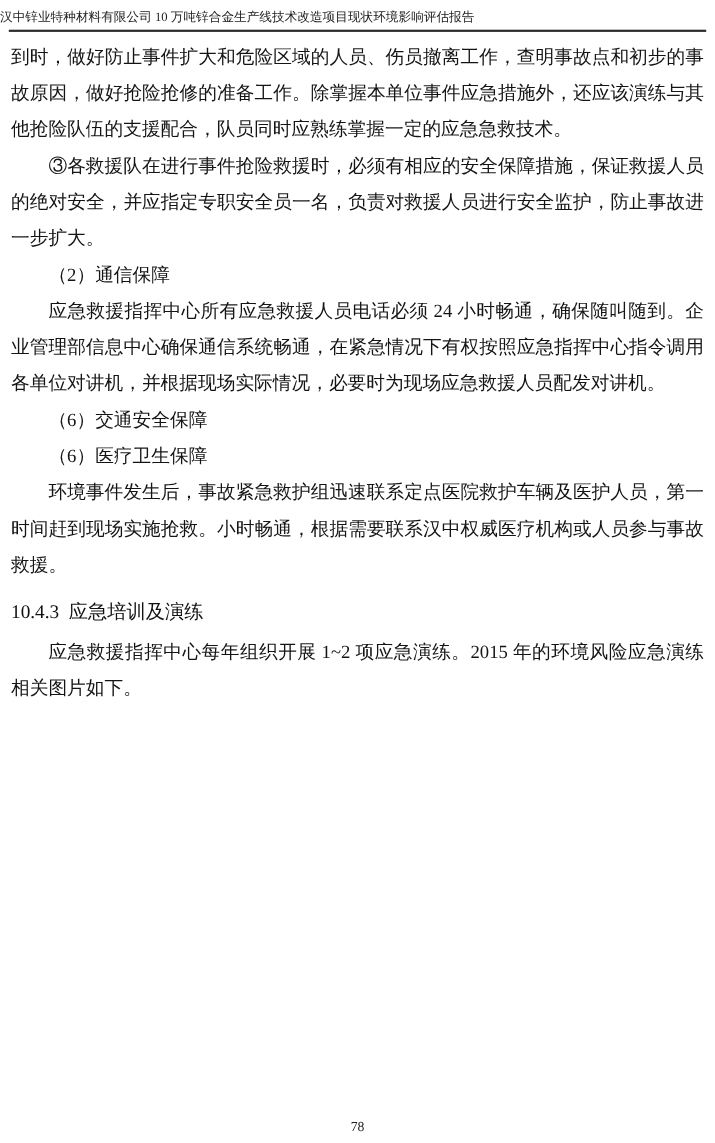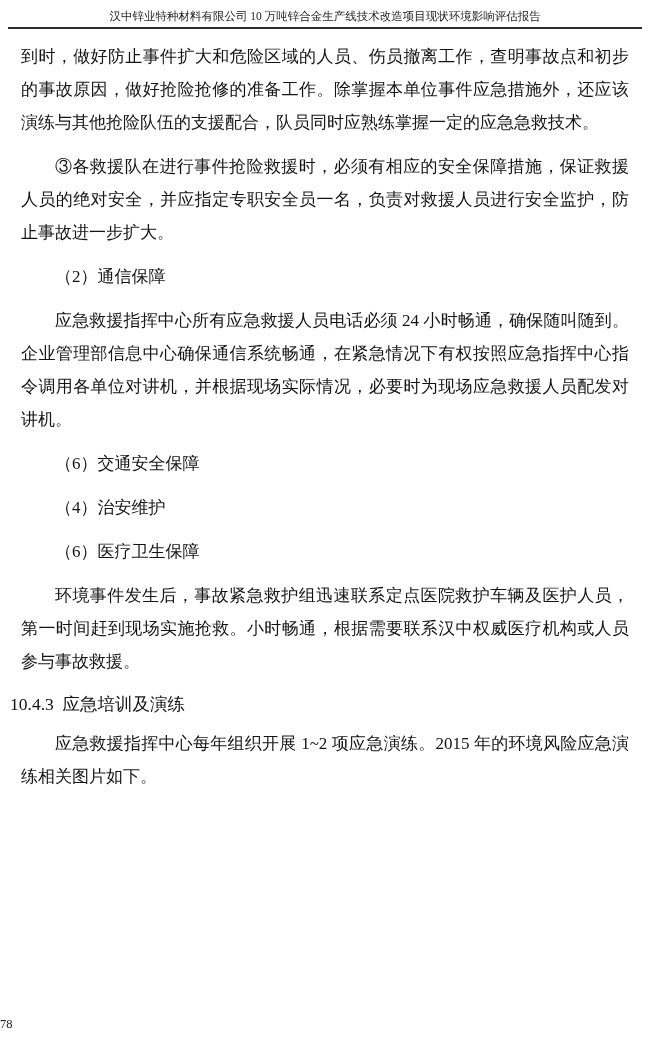--- a/index.html
+++ b/index.html
@@ -12,80 +12,80 @@
     width: 650px;
     height: 1039px;
     box-sizing: border-box;
     background: #ffffff;
     overflow: hidden;
     font-family: "Liberation Serif", "DejaVu Serif", serif;
     color: #161616;
   }
   .doc-header {
     padding-top: 9px;
-    text-align: center;
+    text-align: left;
     font-size: 11.5px;
     line-height: 14px;
     color: #1c1c1c;
     white-space: nowrap;
   }
   .header-rule {
     border: none;
     border-top: 2px solid #2b2b2b;
     margin: 4px 8px 0 8px;
   }
   .doc-body {
     margin: 6px 10px 0 10px;
     font-size: 17px;
     line-height: 33px;
     text-align: justify;
     text-justify: inter-ideograph;
     color: #141414;
   }
   .para {
-    margin: 11px;
+    margin: 0;
     padding: 0;
   }
   .para.indent {
     text-indent: 2em;
   }
   .heading {
     font-size: 17.5px;
     font-weight: normal;
     line-height: 24px;
     margin: 14px 0 8px 0;
     text-indent: 0;
     white-space: pre-wrap;
     color: #111111;
   }
   .page-number {
     position: absolute;
     left: 0;
     right: 0;
     bottom: 7px;
+    text-align: center;
     font-size: 12.5px;
     color: #1c1c1c;
   }
 </style>
 </head>
 <body>
 
 <div class="page">
 
   <div class="doc-header">汉中锌业特种材料有限公司 10 万吨锌合金生产线技术改造项目现状环境影响评估报告</div>
 
   <hr class="header-rule">
 
   <div class="doc-body">
     <p class="para">到时，做好防止事件扩大和危险区域的人员、伤员撤离工作，查明事故点和初步的事故原因，做好抢险抢修的准备工作。除掌握本单位事件应急措施外，还应该演练与其他抢险队伍的支援配合，队员同时应熟练掌握一定的应急急救技术。</p>
     <p class="para indent">③各救援队在进行事件抢险救援时，必须有相应的安全保障措施，保证救援人员的绝对安全，并应指定专职安全员一名，负责对救援人员进行安全监护，防止事故进一步扩大。</p>
     <p class="para indent">（2）通信保障</p>
     <p class="para indent">应急救援指挥中心所有应急救援人员电话必须 24 小时畅通，确保随叫随到。企业管理部信息中心确保通信系统畅通，在紧急情况下有权按照应急指挥中心指令调用各单位对讲机，并根据现场实际情况，必要时为现场应急救援人员配发对讲机。</p>
     <p class="para indent">（6）交通安全保障</p>
-    <p class="para indent">（4）治安维护</p>
     <p class="para indent">（6）医疗卫生保障</p>
     <p class="para indent">环境事件发生后，事故紧急救护组迅速联系定点医院救护车辆及医护人员，第一时间赶到现场实施抢救。小时畅通，根据需要联系汉中权威医疗机构或人员参与事故救援。</p>
     <h2 class="heading">10.4.3  应急培训及演练</h2>
     <p class="para indent">应急救援指挥中心每年组织开展 1~2 项应急演练。2015 年的环境风险应急演练相关图片如下。</p>
   </div>
 
   <div class="page-number">78</div>
 
 </div>
 

